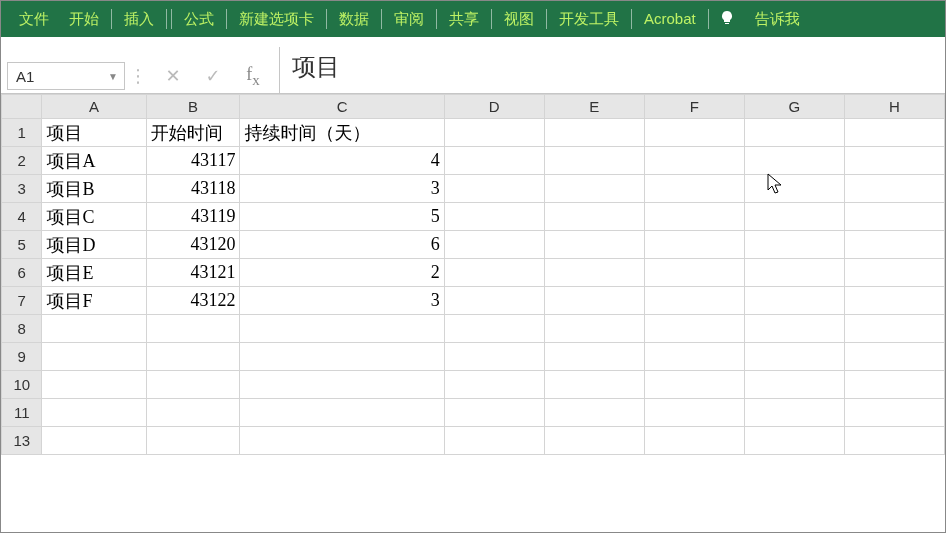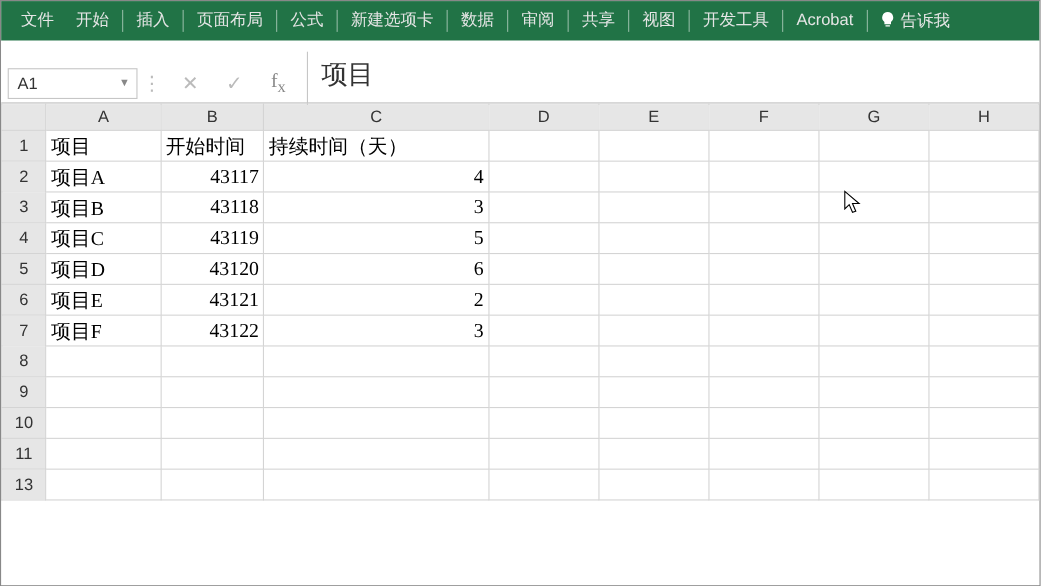--- a/index.html
+++ b/index.html
@@ -7,42 +7,42 @@
       font-family: "Microsoft YaHei", SimSun, Arial, sans-serif;
       font-size: 14px;
       background: #fff;
       width: 946px;
       height: 533px;
       overflow: hidden;
       border: 1px solid #888;
     }
     .ribbon {
       background: #217346;
-      color: #e5e5e5;
+      color: #bef264;
       display: flex;
       align-items: center;
       height: 36px;
       padding: 0 8px;
       font-size: 15px;
     }
     .ribbon .tab {
       padding: 0 10px;
       line-height: 36px;
       cursor: pointer;
       white-space: nowrap;
     }
     .ribbon .sep {
       width: 1px;
       height: 20px;
       background: rgba(255,255,255,0.5);
       margin: 0 2px;
     }
     .ribbon .tellme {
       display: flex;
-      gap: 4px;
+      gap: 20px;
       padding: 0 8px;
     }
     .ribbon .bulb {
       width: 16px; height: 16px;
       display: inline-block;
     }
     .formula-bar-area {
       height: 57px;
       background: #fff;
       border-bottom: 1px solid #c6c6c6;
@@ -161,21 +161,20 @@
 </head>
 <body>
 
 <div class="ribbon">
   <div class="tab">文件</div>
   <div id="ribbon-tabs" style="display:flex;align-items:center;justify-content:space-between;">
       <div class="tab">开始</div>
       <div class="sep"></div>
       <div class="tab">插入</div>
       <div class="sep"></div>
-      <div class="tab">页面布局</div>
       <div class="sep"></div>
       <div class="tab">公式</div>
       <div class="sep"></div>
       <div class="tab">新建选项卡</div>
       <div class="sep"></div>
       <div class="tab">数据</div>
       <div class="sep"></div>
       <div class="tab">审阅</div>
       <div class="sep"></div>
       <div class="tab">共享</div>

